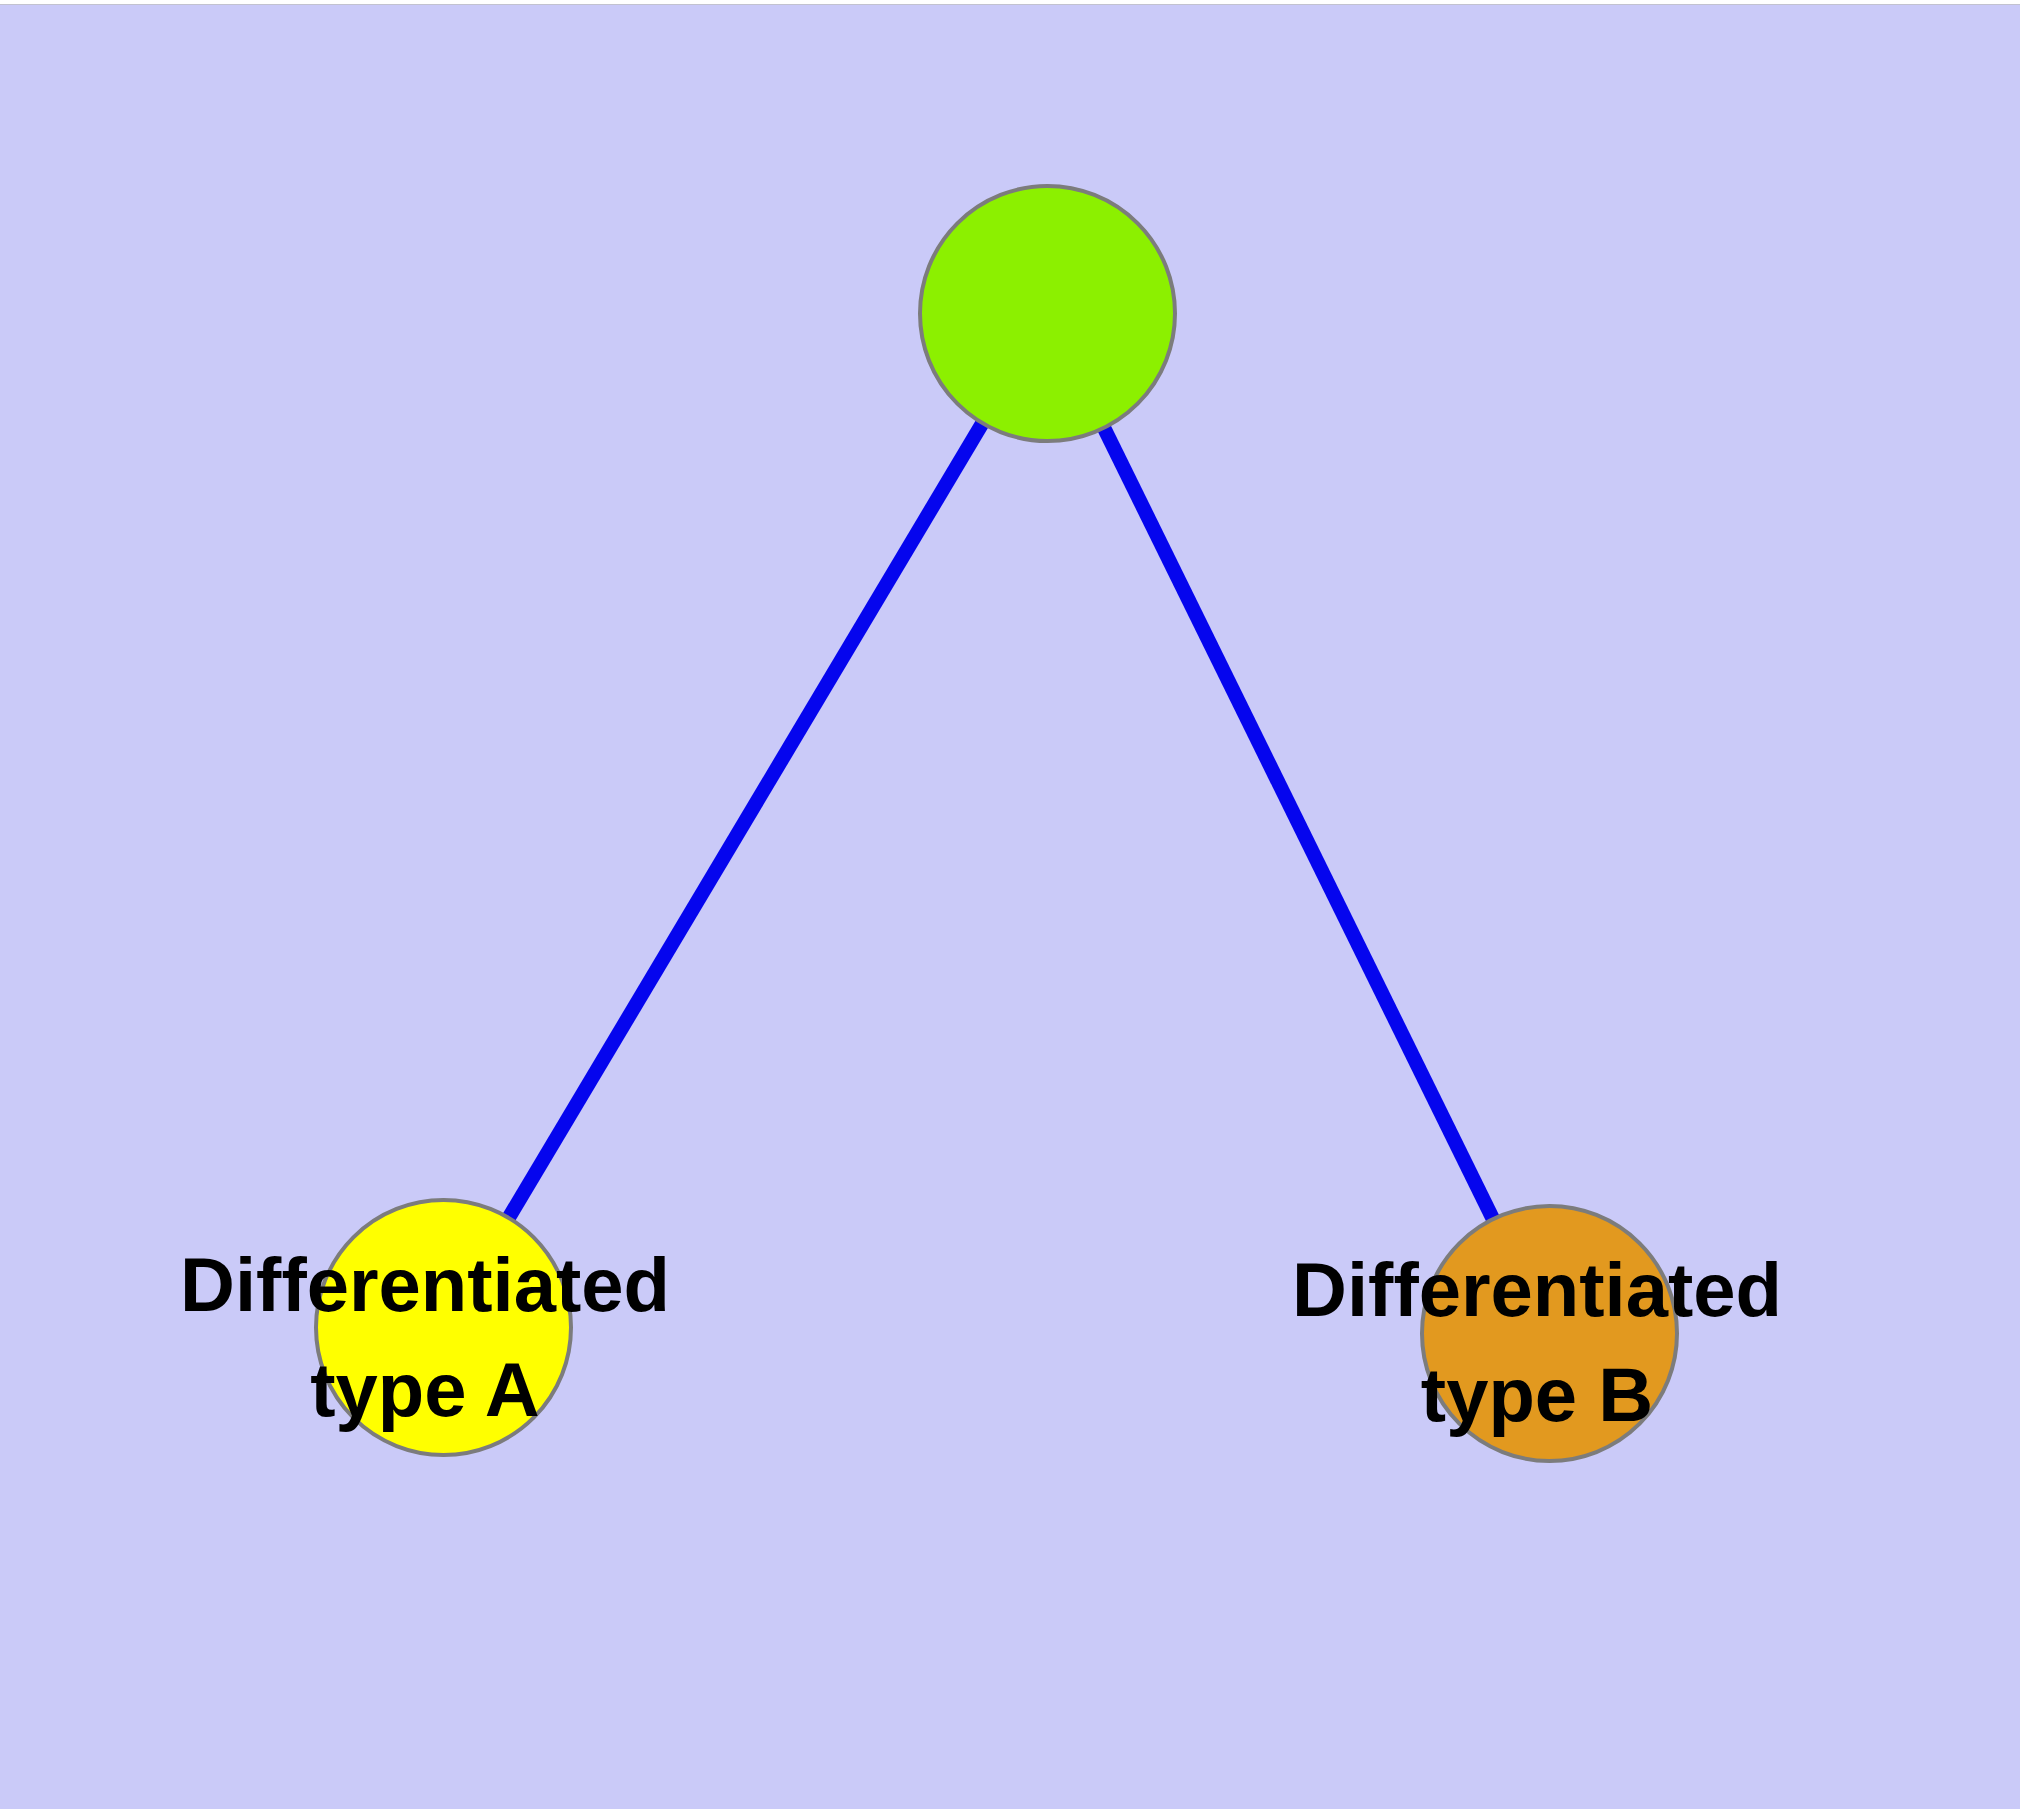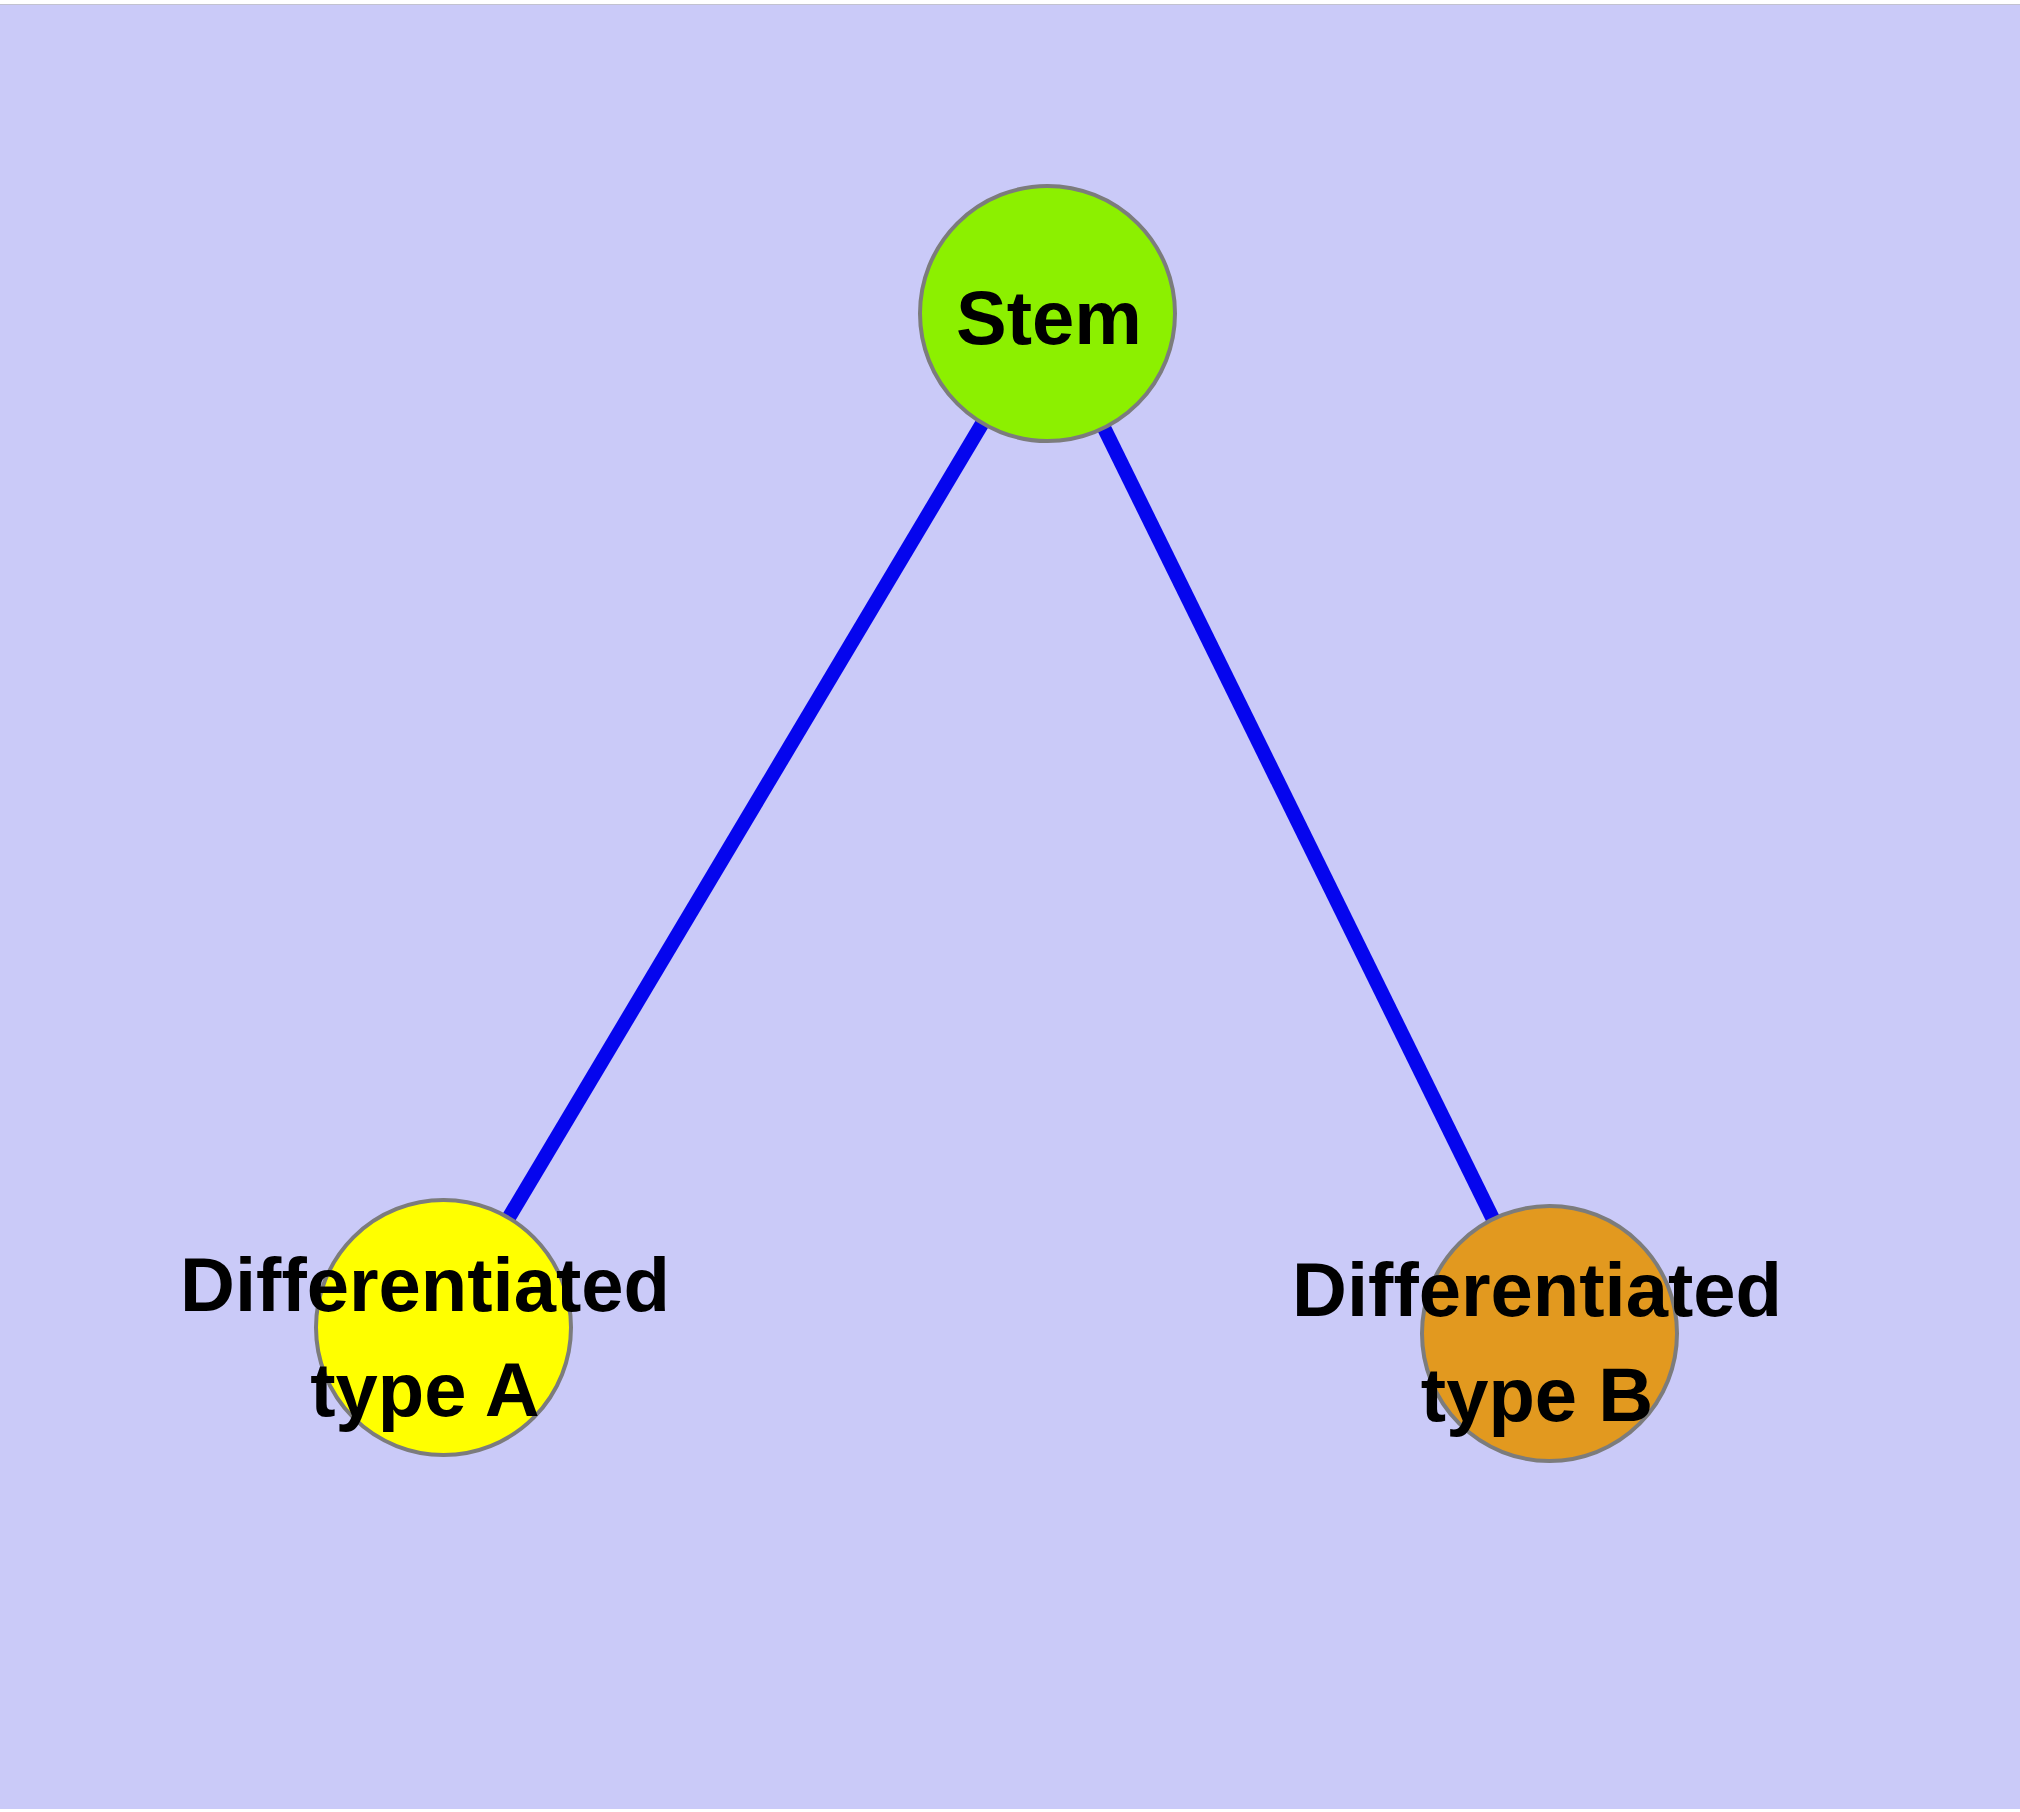--- a/index.html
+++ b/index.html
@@ -51,21 +51,20 @@
 <body>
 
 <div id="page" style="background: rgb(255, 255, 255);">
   <div class="plot-bg" style="background: rgb(202, 202, 248); top: 4.2px; bottom: 3.4px;"></div>
   <svg class="edges-layer" viewBox="0 0 2384 2138" xmlns="http://www.w3.org/2000/svg">
       <line x1="1236" y1="370" x2="523" y2="1566" stroke="#0505ee" stroke-width="17"></line>
       <line x1="1236" y1="370" x2="1828" y2="1574" stroke="#0505ee" stroke-width="17"></line>
     </svg>
 
   <div class="node-circle" style="left: 918px; top: 184px; width: 259px; height: 259px; background: rgb(140, 240, 0); border: 4.2px solid rgb(124, 124, 124);"></div>
-  <div class="node-label" style="left: 1049px; top: 317px; color: rgb(0, 0, 0);">Stem</div>
 
   <div class="node-circle" style="left: 314px; top: 1198px; width: 259px; height: 259px; background: rgb(255, 255, 0); border: 4.2px solid rgb(124, 124, 124);"></div>
   <div class="node-label" style="left: 425px; top: 1337px; color: rgb(0, 0, 0);">Differentiated
 type A</div>
 
   <div class="node-circle" style="left: 1420px; top: 1204px; width: 259px; height: 259px; background: rgb(226, 153, 31); border: 4.2px solid rgb(124, 124, 124);"></div>
   <div class="node-label" style="left: 1537px; top: 1342px; color: rgb(0, 0, 0);">Differentiated
 type B</div>
 </div>
 

